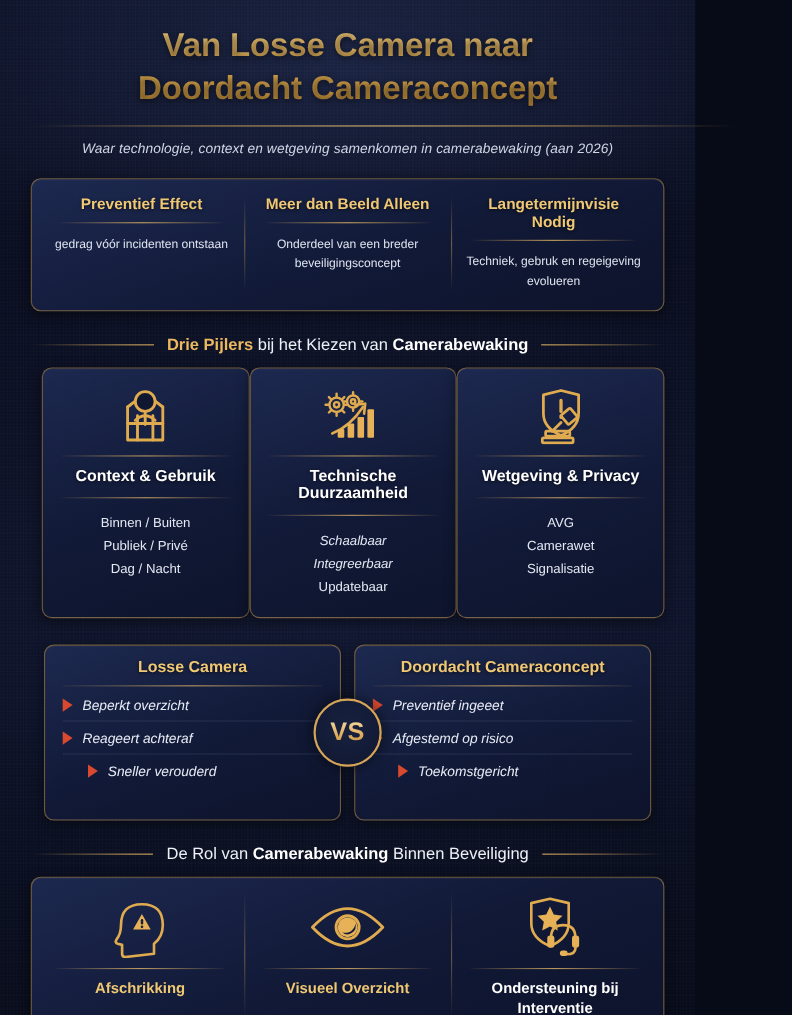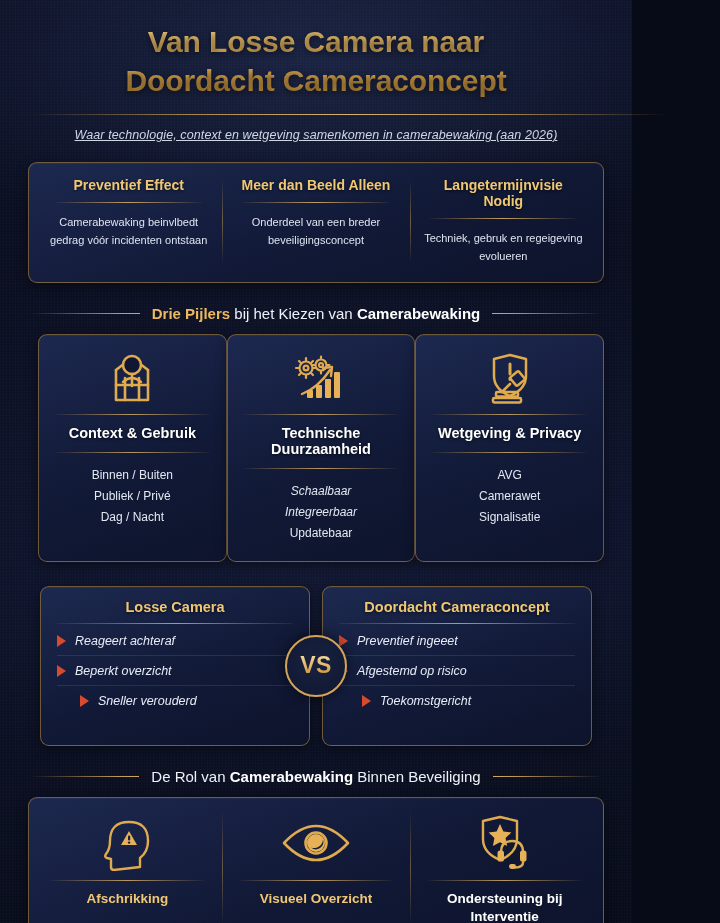--- a/index.html
+++ b/index.html
@@ -51,21 +51,20 @@
     width: 640px; height: 1px;
     background: linear-gradient(90deg, rgba(198,143,54,0) 0%, rgba(214,166,84,0.75) 25%, rgba(236,196,118,0.9) 50%, rgba(214,166,84,0.75) 75%, rgba(198,143,54,0) 100%);
   }
   .subtitle {
     text-align: center;
     margin-top: 13px;
     font-size: 12.5px;
     font-style: italic;
     color: #cfd6e6;
     letter-spacing: 0.1px;
-    text-decoration: underline;
   }
 
   
   .card {
     position: relative;
     border: 1px solid rgba(190,145,70,0.55);
     border-radius: 9px;
     background:
       linear-gradient(160deg, rgba(30,42,82,0.95) 0%, rgba(18,26,56,0.95) 55%, rgba(14,20,44,0.96) 100%);
     box-shadow: 0 3px 12px rgba(0,0,0,0.45), inset 0 1px 0 rgba(255,255,255,0.04);
@@ -175,21 +174,20 @@
     </div>
     <div class="title-rule"></div>
     <div class="subtitle">Waar technologie, context en wetgeving samenkomen in camerabewaking (aan 2026)</div>
 
     <div class="card banner">
 
       <div class="banner-col">
         <div class="banner-title">Preventief Effect</div>
         <div class="banner-rule"></div>
         <div class="banner-text">
-          <div>Camerabewaking beinvlbedt</div>
           <div>gedrag vóór incidenten ontstaan</div>
         </div>
       </div>
 
       <div class="banner-col">
         <div class="banner-title">Meer dan Beeld Alleen</div>
         <div class="banner-rule"></div>
         <div class="banner-text">
           <div>Onderdeel van een breder</div>
           <div>beveiligingsconcept</div>
@@ -295,25 +293,25 @@
 
     </div>
 
     <div class="vs-wrap">
 
       <div class="card vs-card left">
         <div class="vs-head">Losse Camera</div>
         <div class="vs-head-rule"></div>
         <div class="vs-item">
           <span class="bullet"></span>
+          <span>Beperkt overzicht</span>
+        </div>
+        <div class="vs-item">
+          <span class="bullet"></span>
           <span>Reageert achteraf</span>
-        </div>
-        <div class="vs-item">
-          <span class="bullet"></span>
-          <span>Beperkt overzicht</span>
         </div>
         <div class="vs-item">
           <span class="bullet"></span>
           <span>Sneller verouderd</span>
         </div>
       </div>
 
       <div class="vs-badge">
         <span>VS</span>
       </div>

